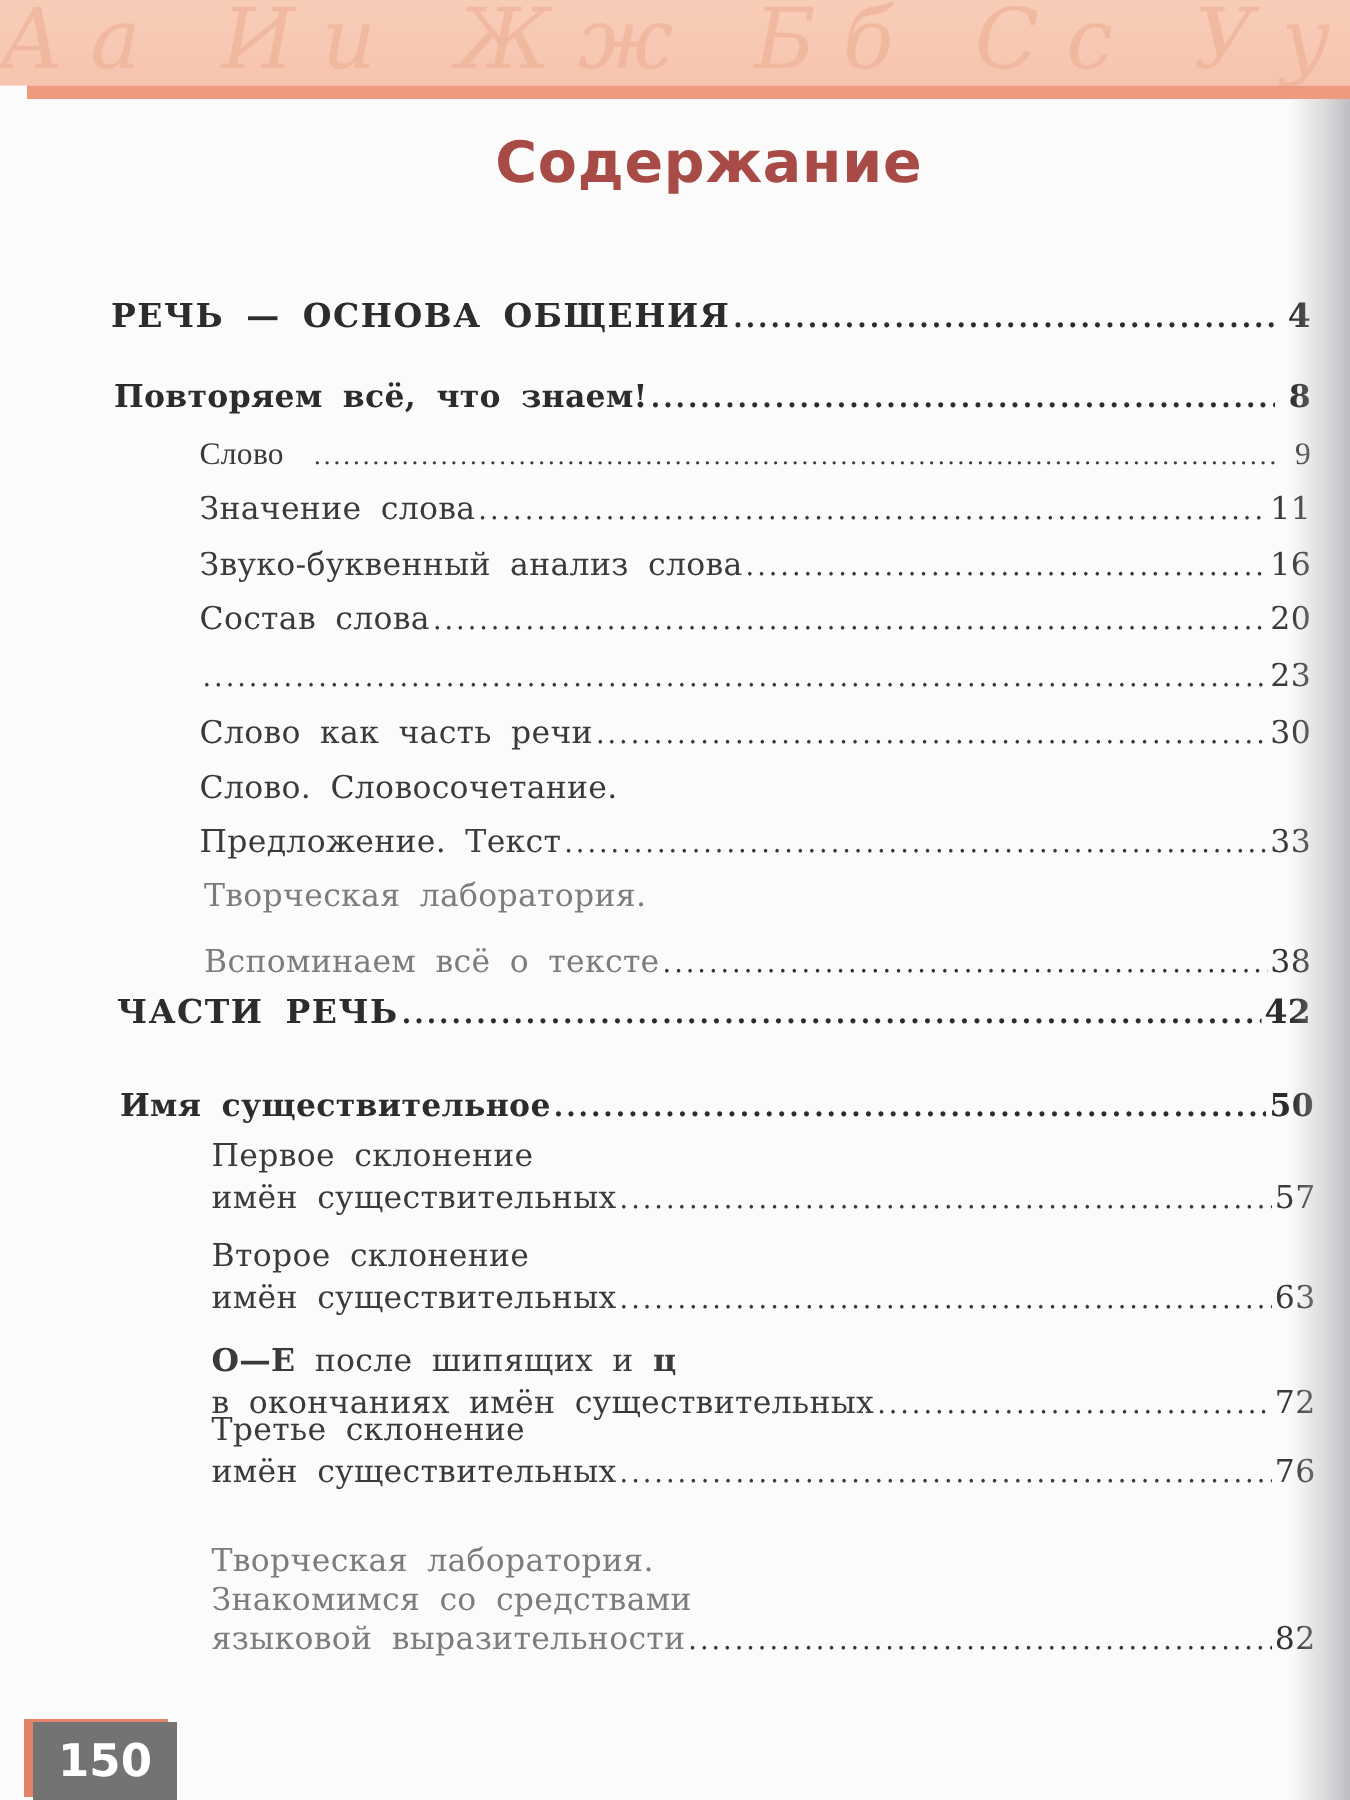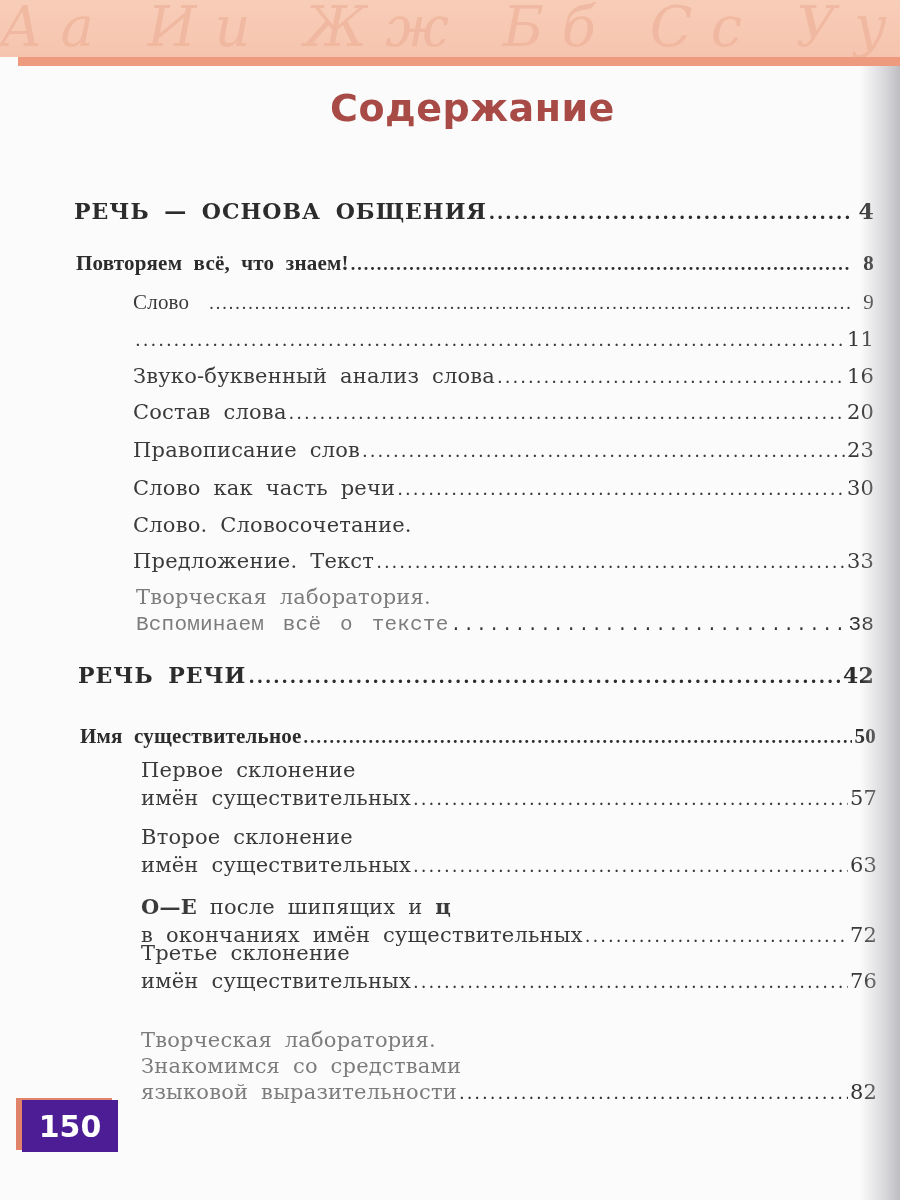--- a/index.html
+++ b/index.html
@@ -41,28 +41,28 @@
     .toc-line .dots {
       flex: 1; overflow: hidden; white-space: nowrap; margin: 0 2px;
       letter-spacing: 2px; font-size: 18px;
     }
     .toc-line .dots::after {
       content: "................................................................................................................................................................";
     }
     .toc-line .page { white-space: nowrap; text-align: right; min-width: 22px; }
     .lvl-part { font-weight: bold; font-size: 22px; color: #2c2c2c; }
     .lvl-part .label { letter-spacing: 1px; }
-    .lvl-section { font-weight: bold; color: #2c2c2c; font-family: Liberation Serif, serif; }
+    .lvl-section { font-weight: bold; color: #2c2c2c; }
     .lvl-topic { color: #3a3a3a; }
     .lvl-lab { color: #7c7c7c; }
     .line2 { display: block; white-space: nowrap; }
     .bold-inline { font-weight: bold; }
     .page-number-tab {
-      position: absolute; left: 22px; top: 1100px; width: 96px; height: 52px;
-      background: #4c1d95;
+      position: absolute; left: 22px; top: 1148px; width: 96px; height: 52px;
+      background: #737373;
       box-shadow: -6px -2px 0 #e0836a;
       font-family: "DejaVu Sans", "Liberation Sans", sans-serif;
       font-weight: bold; font-size: 30px; color: #ffffff;
       text-align: center; line-height: 54px;
     }
   </style>
 </head>
 <body>
 
 <div class="top-band">
@@ -91,20 +91,21 @@
 <div class="toc-row lvl-topic" style="top:290px; left:133px; width:741px;font-family:Liberation Serif, serif;">
   <div class="toc-line">
     <span class="label">Слово</span>
     <span class="dots" style="margin-left:20px;"></span>
     <span class="page">9</span>
   </div>
 </div>
 
 <div class="toc-row lvl-topic" style="top:327px; left:133px; width:741px;">
   <div class="toc-line">
+    <span class="label">Значение слова</span>
     <span class="dots"></span>
     <span class="page">11</span>
   </div>
 </div>
 
 <div class="toc-row lvl-topic" style="top:364px; left:133px; width:741px;">
   <div class="toc-line">
     <span class="label">Звуко-буквенный анализ слова</span>
     <span class="dots"></span>
     <span class="page">16</span>
@@ -114,21 +115,20 @@
 <div class="toc-row lvl-topic" style="top:400px; left:133px; width:741px;">
   <div class="toc-line">
     <span class="label">Состав слова</span>
     <span class="dots"></span>
     <span class="page">20</span>
   </div>
 </div>
 
 <div class="toc-row lvl-topic" style="top:438px; left:133px; width:741px;">
   <div class="toc-line">
-    <span class="label">Правописание слов</span>
     <span class="dots"></span>
     <span class="page">23</span>
   </div>
 </div>
 
 <div class="toc-row lvl-topic" style="top:476px; left:133px; width:741px;">
   <div class="toc-line">
     <span class="label">Слово как часть речи</span>
     <span class="dots"></span>
     <span class="page">30</span>
@@ -139,30 +139,30 @@
   <span class="line2">Слово. Словосочетание.</span>
   <div class="toc-line" style="margin-top:12px;">
     <span class="label">Предложение. Текст</span>
     <span class="dots"></span>
     <span class="page">33</span>
   </div>
 </div>
 
 <div class="toc-row lvl-lab" style="top:585px; left:136px; width:738px;">
   <span class="line2">Творческая лаборатория.</span>
-  <div class="toc-line" style="margin-top:4px;font-family:Liberation Mono, monospace;">
+  <div class="toc-line" style="margin-top:20px;">
     <span class="label">Вспоминаем всё о тексте</span>
     <span class="dots" style="color:#333;"></span>
     <span class="page" style="color:#333;">38</span>
   </div>
 </div>
 
 <div class="toc-row lvl-part" style="top:662px; left:78px; width:796px;">
   <div class="toc-line">
-    <span class="label">РЕЧЬ РЕЧИ</span>
+    <span class="label">ЧАСТИ РЕЧЬ</span>
     <span class="dots"></span>
     <span class="page">42</span>
   </div>
 </div>
 
 <div class="toc-row lvl-section" style="top:724px; left:80px; width:796px;">
   <div class="toc-line">
     <span class="label">Имя существительное</span>
     <span class="dots"></span>
     <span class="page">50</span>

